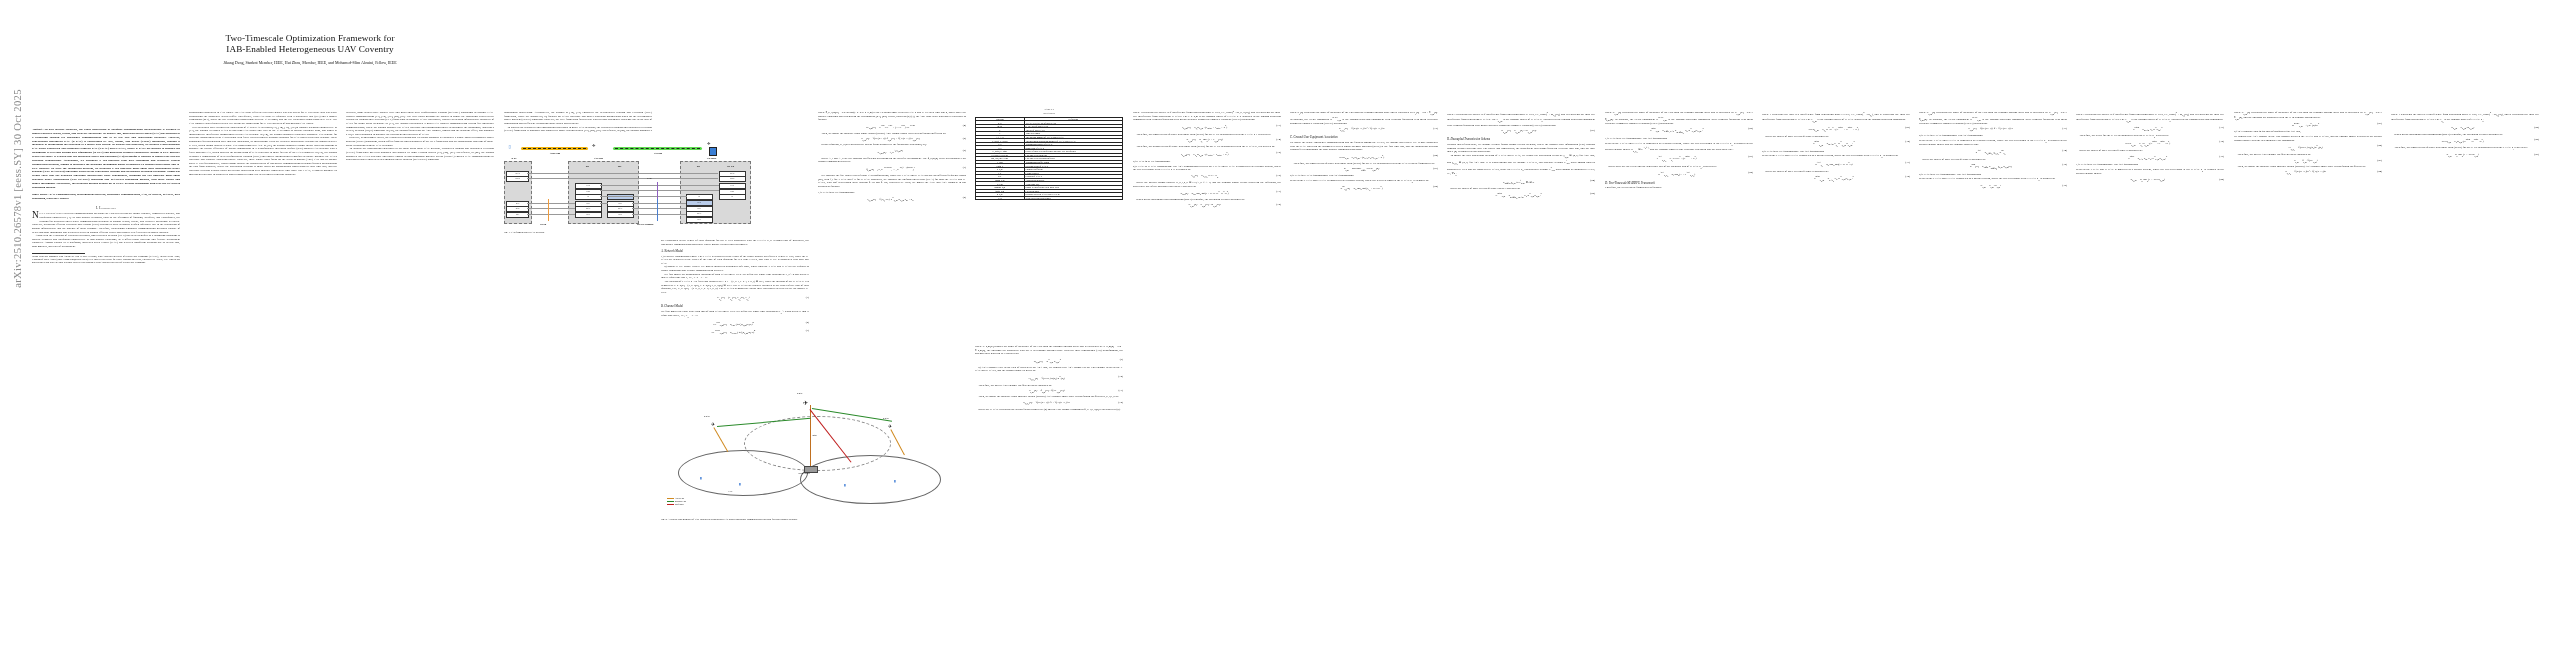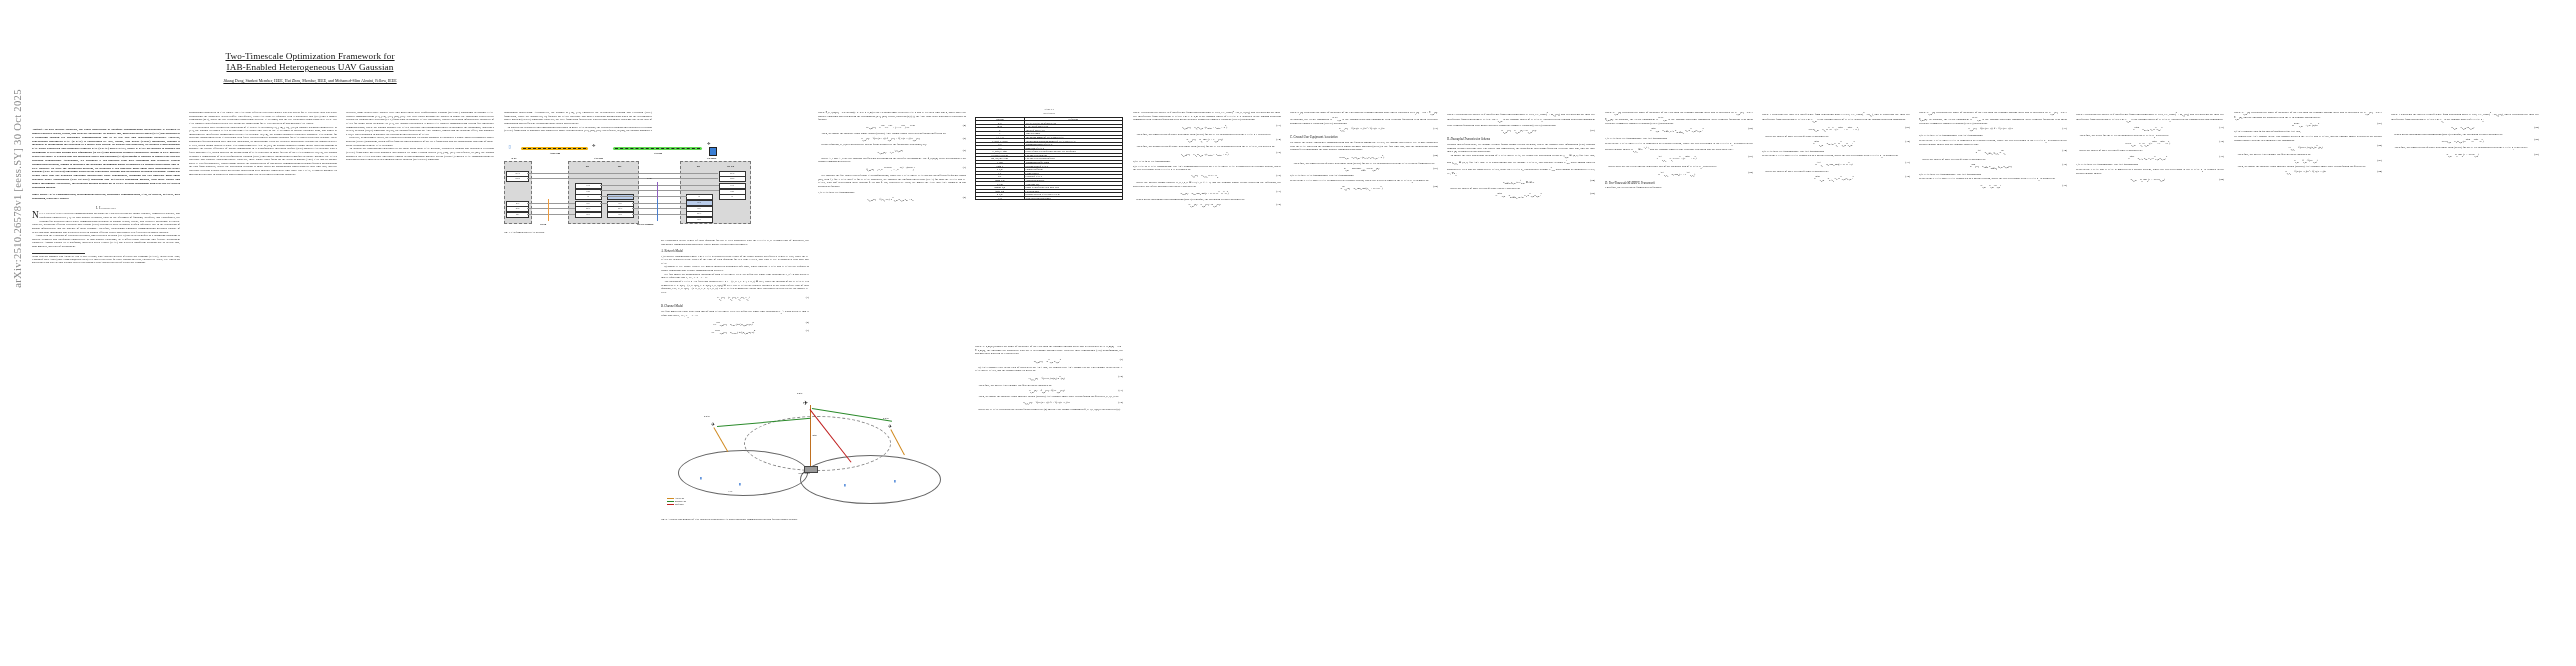--- a/index.html
+++ b/index.html
@@ -83,24 +83,24 @@
   .eqnum{float:right;font-style:normal;}
 </style>
 </head>
 <body>
 
 <div class="page">
 
   <div class="arxiv-stamp">arXiv:2510.26578v1  [eess.SY]  30 Oct 2025</div>
 
   <div class="col c1" style="width:556px;left:32px;">
-    <div style="padding-top:51px;text-decoration:underline;">
+    <div style="padding-top:33px;">
       <div class="title">
         <span>Two-Timescale Optimization Framework for</span><br>
-        <span>IAB-Enabled Heterogeneous UAV Gaussian</span>
+        <span>IAB-Enabled Heterogeneous UAV Coventry</span>
       </div>
       <div class="authors">Jikang Deng, Student Member, IEEE, Hui Zhou, Member, IEEE, and Mohamed-Slim Alouini, Fellow, IEEE</div>
     </div>
   </div>
 
   <div class="col c1" style="top:128px;">
     <div class="abstract">
       <span class="lead">Abstract</span><span>—In post-disaster scenarios, the rapid deployment of adequate communication infrastructure is essential to support disaster search, rescue, and recovery operations. To achieve this, uncrewed aerial vehicle (UAV) has emerged as a promising solution for emergency communication due to its low cost and deployment flexibility. However, conventional untethered UAV (U-UAV) is constrained by size, weight, and power (SWaP) limitations, making it incapable of maintaining the operation of a macro base station. To address this limitation, we propose a heterogeneous UAV-based framework that integrates tethered UAV (T-UAV) and U-UAVs, where U-UAVs are utilized to enhance the throughput of cell-edge ground user equipments (G-UEs) and guarantee seamless connectivity during G-UEs' mobility across cell zones. It is noted that the integrated access and backhaul (IAB) technique is adopted to support the wireless backhaul transmission. Accordingly, we formulate a two-timescale joint user scheduling and trajectory control optimization problem, aiming to maximize the downlink throughput under asymmetric co-channel interference and G-UEs' mobility. To solve the formulated problem, we proposed a two-timescale multi-agent deep deterministic policy gradient (TTS-MADDPG) algorithm based on the centralized training and distributed execution paradigm. Numerical results show that the proposed algorithm outperforms other benchmarks, including the two-timescale multi-agent proximal policy optimization (TTS-MAPPO) algorithm and MADDPG scheduling method, with more robust and higher throughput. Specifically, the proposed method obtains up to 12.2% average throughput gain over the MADDPG scheduling method.</span>
     </div>
     <div class="idxterms">

